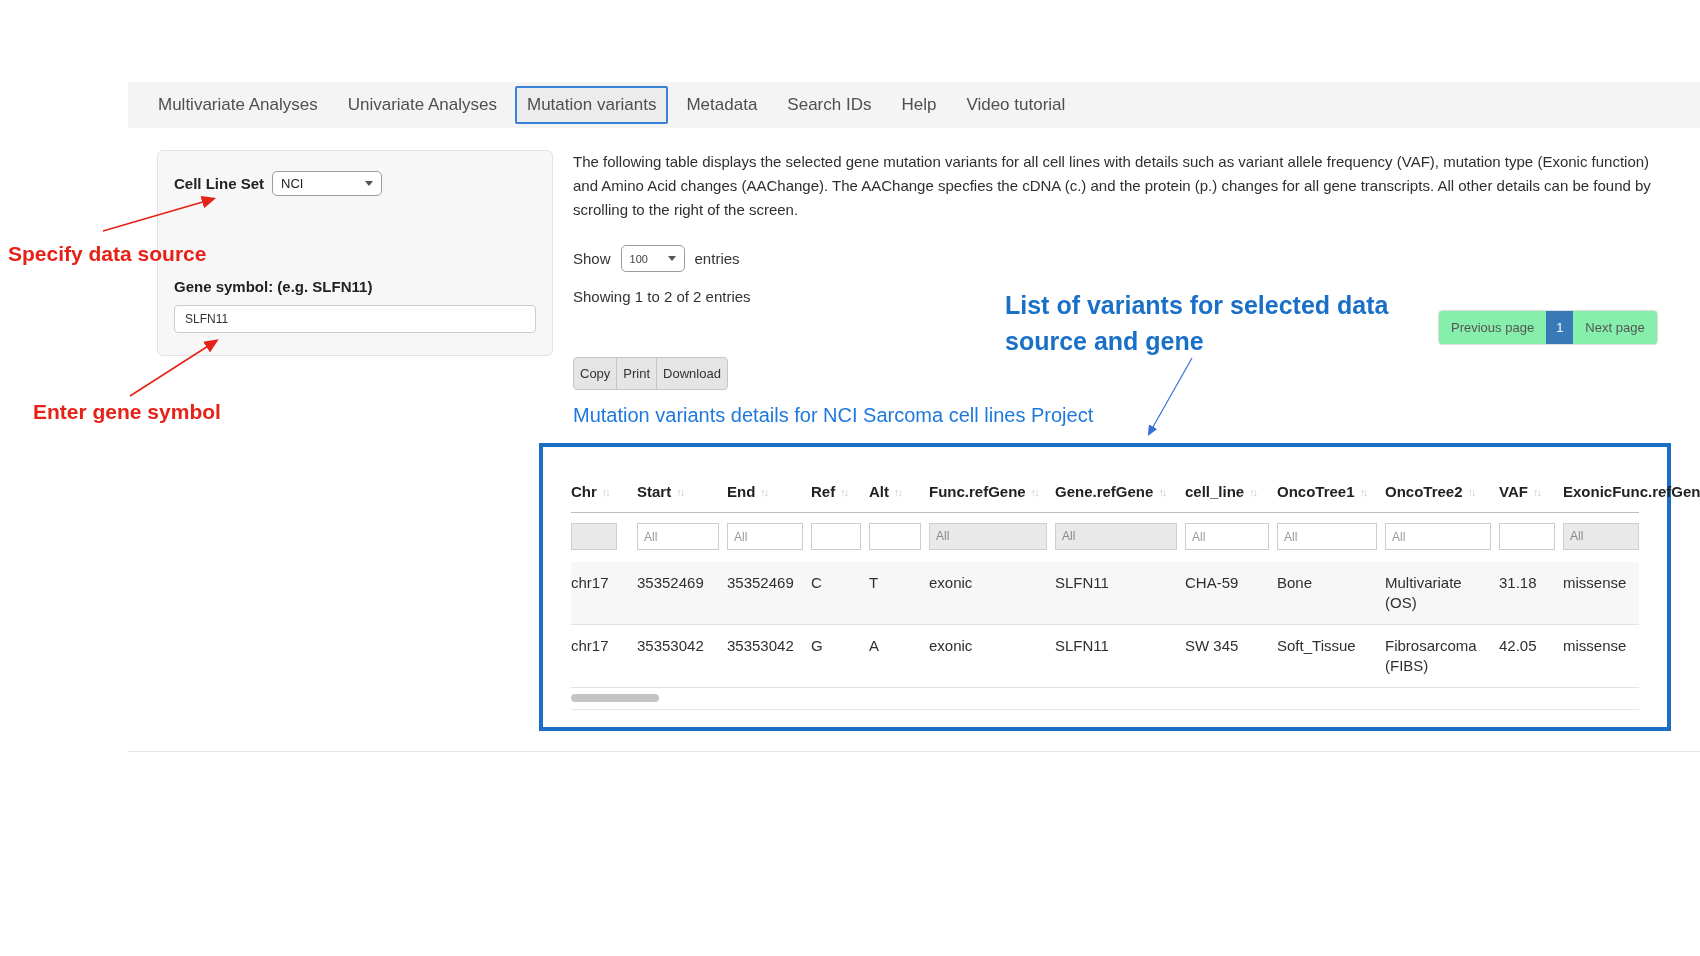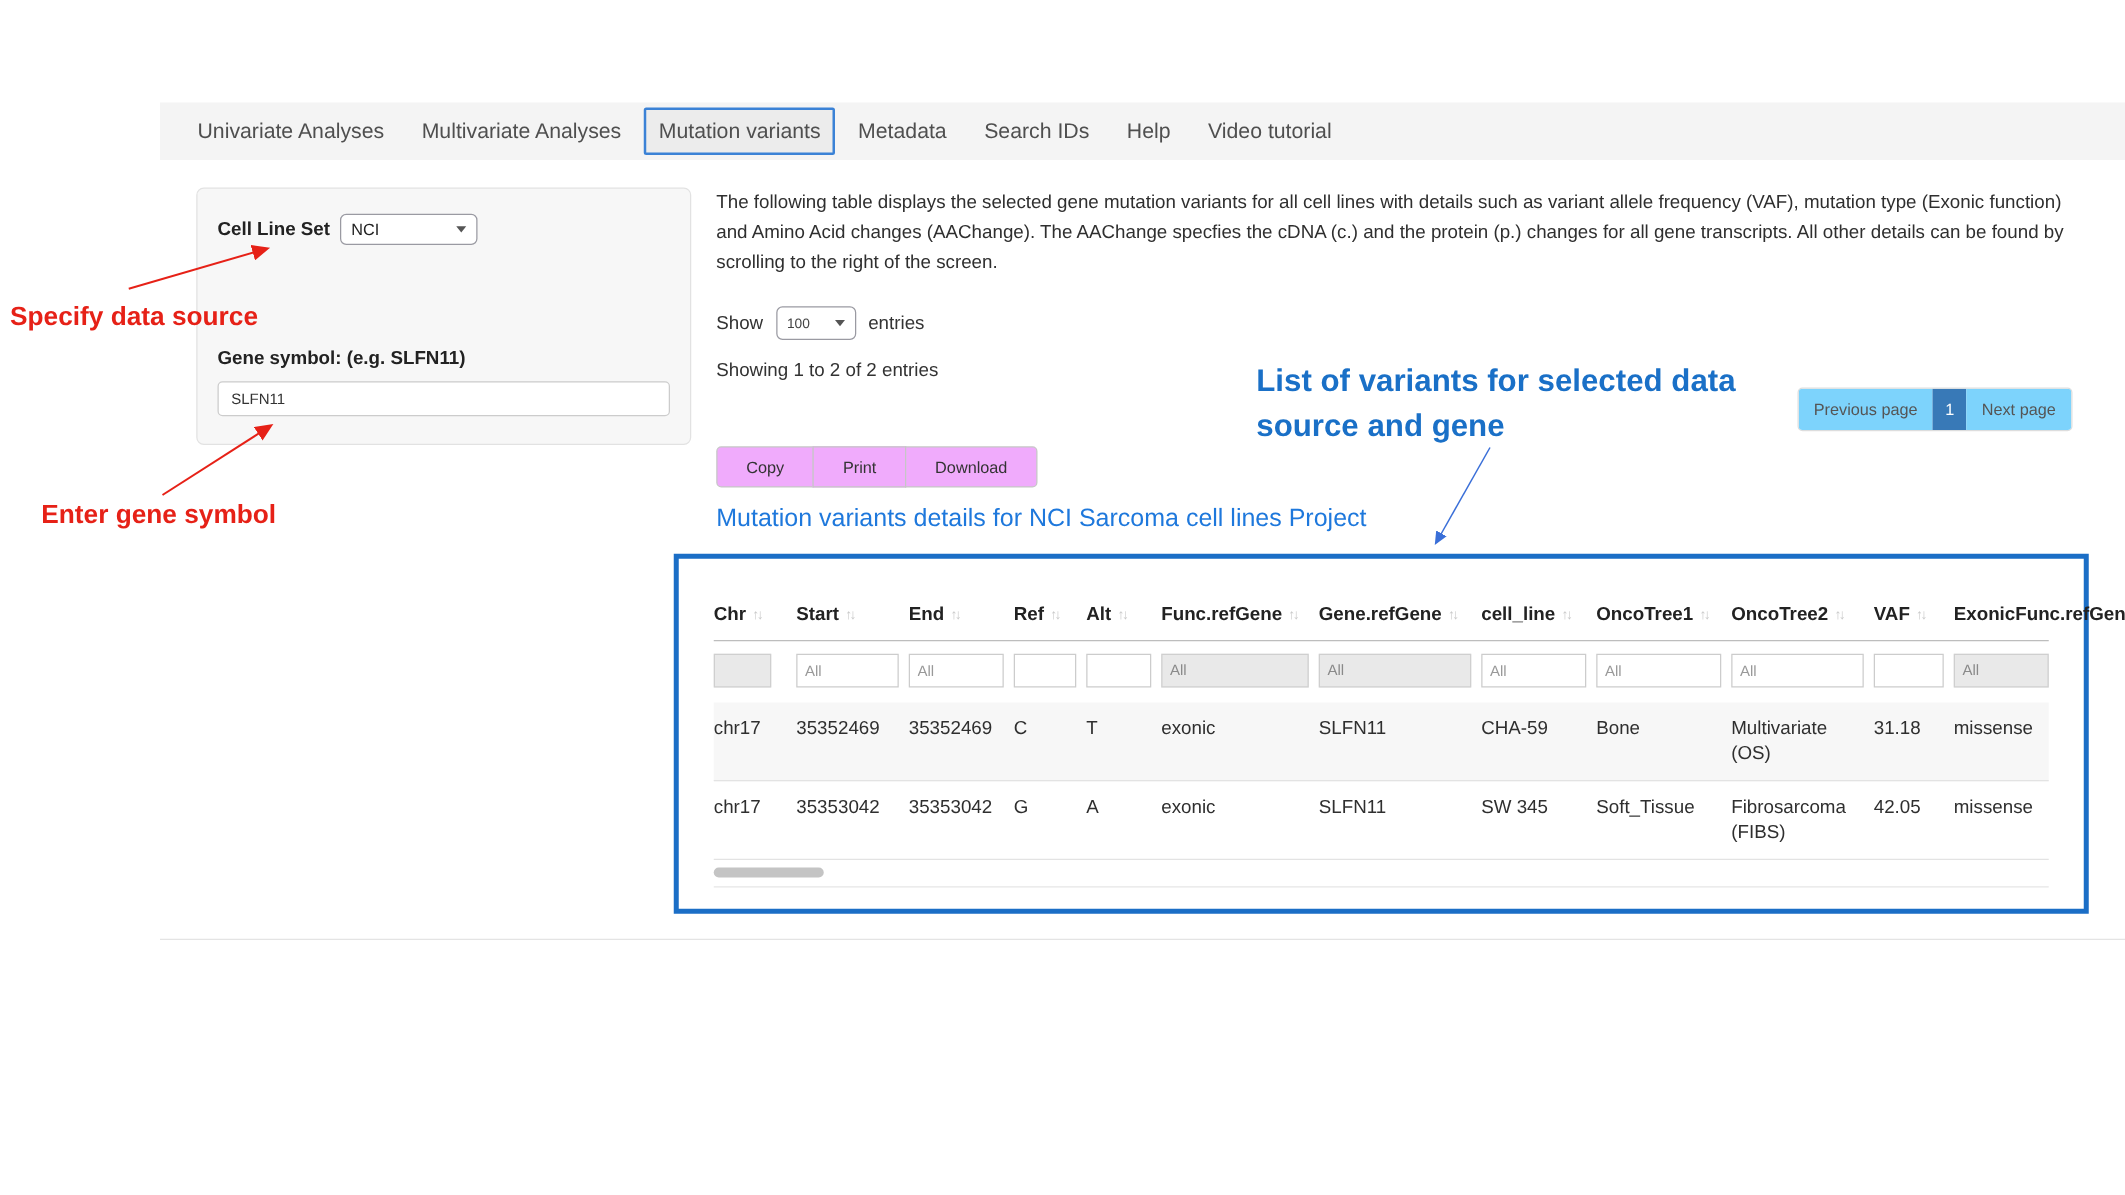--- a/index.html
+++ b/index.html
@@ -33,30 +33,30 @@
     color:#1a70c7; font-weight:bold; font-size:25px; line-height:1.42; }
 
   
   .descr { position:absolute; left:573px; top:150px; width:1080px;
     font-size:15px; line-height:24px; color:#2f2f2f; }
   .show-row { position:absolute; left:573px; top:245px; display:flex; align-items:center;
     gap:10px; font-size:15px; }
   .show-select { width:64px; height:27px; font-size:11px; color:#444; }
   .showing { position:absolute; left:573px; top:288px; font-size:15px; }
   .btn-group { position:absolute; left:573px; top:357px; display:flex; }
-  .btn { background:#f0abfc; border:1px solid #c6c6c6; font-size:13px; color:#333;
-    padding:8px 23px; margin-left:-1px; cursor:pointer; }
+  .btn { background:#e5e5e5; border:1px solid #c6c6c6; font-size:13px; color:#333;
+    padding:8px 6px; margin-left:-1px; cursor:pointer; }
   .btn:first-child { border-radius:4px 0 0 4px; margin-left:0; }
   .btn:last-child { border-radius:0 4px 4px 0; }
   .var-link { position:absolute; left:573px; top:404px; font-size:20px; color:#1e78dc; cursor:pointer; }
 
   
   .pager { position:absolute; left:1438px; top:310px; display:flex;
     border:1px solid #ddd; border-radius:4px; overflow:hidden; background:#fff; }
-  .page-btn { font-size:13px; color:#555; padding:9px 12px; cursor:pointer; background:#7dd3fc; }
+  .page-btn { font-size:13px; color:#555; padding:9px 12px; cursor:pointer; background:#86efac; }
   .page-btn.current { background:#3879b7; color:#fff; padding:9px 10px; }
 
   
   .table-card { position:absolute; left:539px; top:443px; width:1132px; height:288px;
     background:#fff; border:4px solid #1b6ec6; padding:36px 28px 0; z-index:2; }
   .cols { display:grid;
     grid-template-columns:58px 82px 76px 50px 52px 118px 122px 84px 100px 106px 56px 1fr;
     column-gap:8px; }
   .th { font-size:15px; font-weight:bold; color:#222; display:flex; align-items:center;
     gap:5px; white-space:nowrap; cursor:pointer; padding-bottom:12px; }
@@ -80,22 +80,22 @@
     background:#e4e4e4; z-index:1; }
   .arrows { position:absolute; left:0; top:0; width:1700px; height:956px;
     pointer-events:none; z-index:5; }
 </style>
 </head>
 <body>
 
 <div class="page-divider"></div>
 
 <div class="navbar">
+    <div class="tab">Multivariate Analyses</div>
     <div class="tab">Univariate Analyses</div>
-    <div class="tab">Multivariate Analyses</div>
     <div class="tab active">Mutation variants</div>
     <div class="tab">Metadata</div>
     <div class="tab">Search IDs</div>
     <div class="tab">Help</div>
     <div class="tab">Video tutorial</div>
   </div>
 
 <div class="left-card">
   <div class="cls-row">
     <span class="blabel">Cell Line Set</span>

